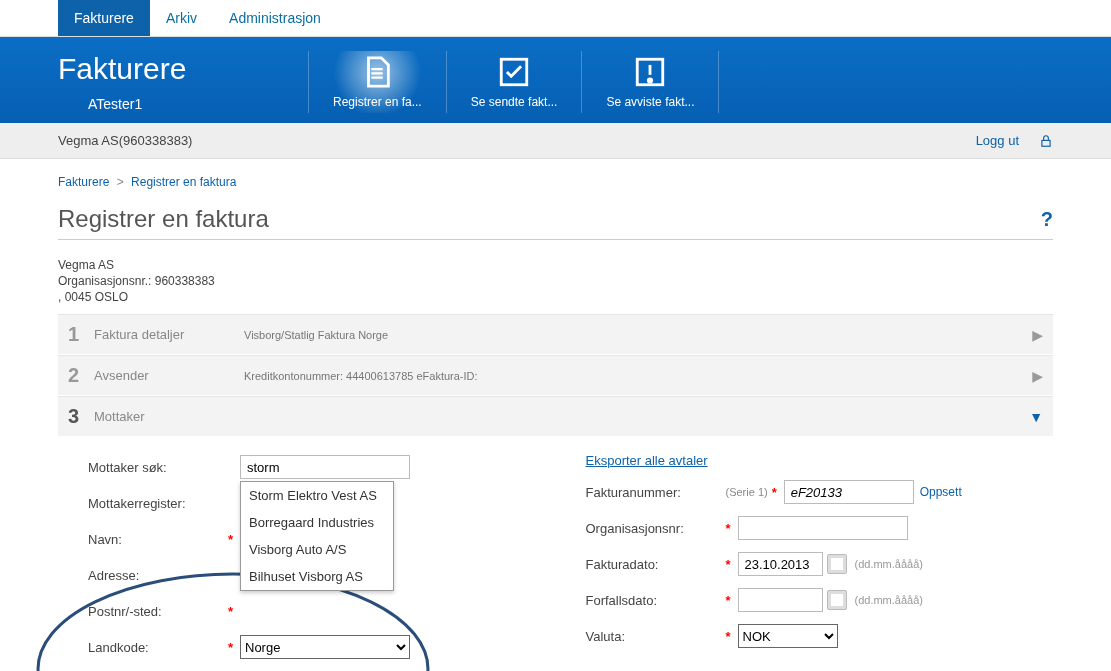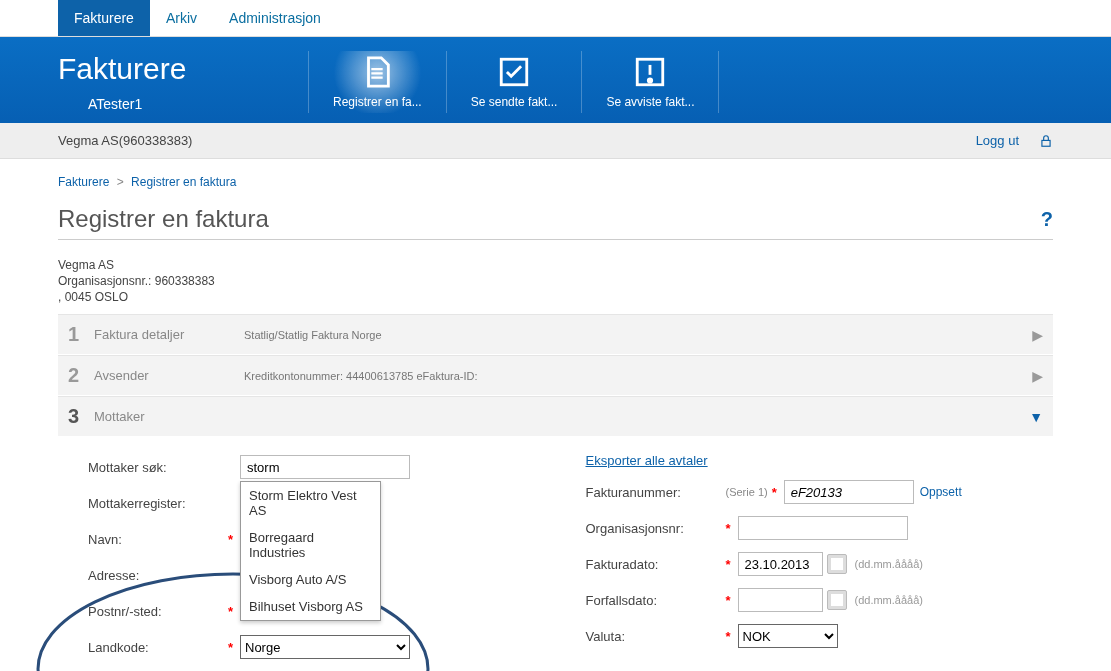--- a/index.html
+++ b/index.html
@@ -105,21 +105,21 @@
   .hint { color:#999; font-size:11px; margin-left:8px; }
   .hint2 { color:#888; font-size:11px; margin-right:4px; }
   .cal-icon {
     display:inline-block; width:20px; height:20px; margin-left:4px;
     background:#ddd; border:1px solid #bbb; border-radius:2px; position:relative;
   }
   .cal-icon::before { content:""; position:absolute; top:3px;left:3px;right:3px;bottom:3px; background:#fff; }
   .export-link { color:#0d62a9; text-decoration: underline; cursor:pointer; margin-bottom:10px; display:block; }
   .oppsett { color:#0d62a9; cursor:pointer; font-size:12px; margin-left:6px; }
   .autocomplete {
-    position:absolute; border:1px solid #999; background:#fff; width:141px;
+    position:absolute; border:1px solid #999; background:#fff; width:154px;
     box-shadow: 0 2px 4px rgba(0,0,0,0.2); z-index:10;
   }
   .autocomplete div { padding:6px 8px; font-size:13px; color:#333; cursor:pointer; }
   .ellipse-overlay {
     position:absolute; pointer-events:none; z-index:5;
   }
 </style>
 </head>
 <body>
 
@@ -185,21 +185,21 @@
 
   <div class="company-block">
     <div>Vegma AS</div>
     <div>Organisasjonsnr.: 960338383</div>
     <div>, 0045 OSLO</div>
   </div>
 
   <div class="step">
     <span class="num">1</span>
     <span class="label">Faktura detaljer</span>
-    <span class="meta">Statlig/Statlig    Faktura    Norge</span>
+    <span class="meta">Visborg/Statlig    Faktura    Norge</span>
     <span class="chev">▶</span>
   </div>
   <div class="step">
     <span class="num">2</span>
     <span class="label">Avsender</span>
     <span class="meta">Kreditkontonummer: 44400613785    eFaktura-ID:</span>
     <span class="chev">▶</span>
   </div>
   <div class="step active">
     <span class="num">3</span>

